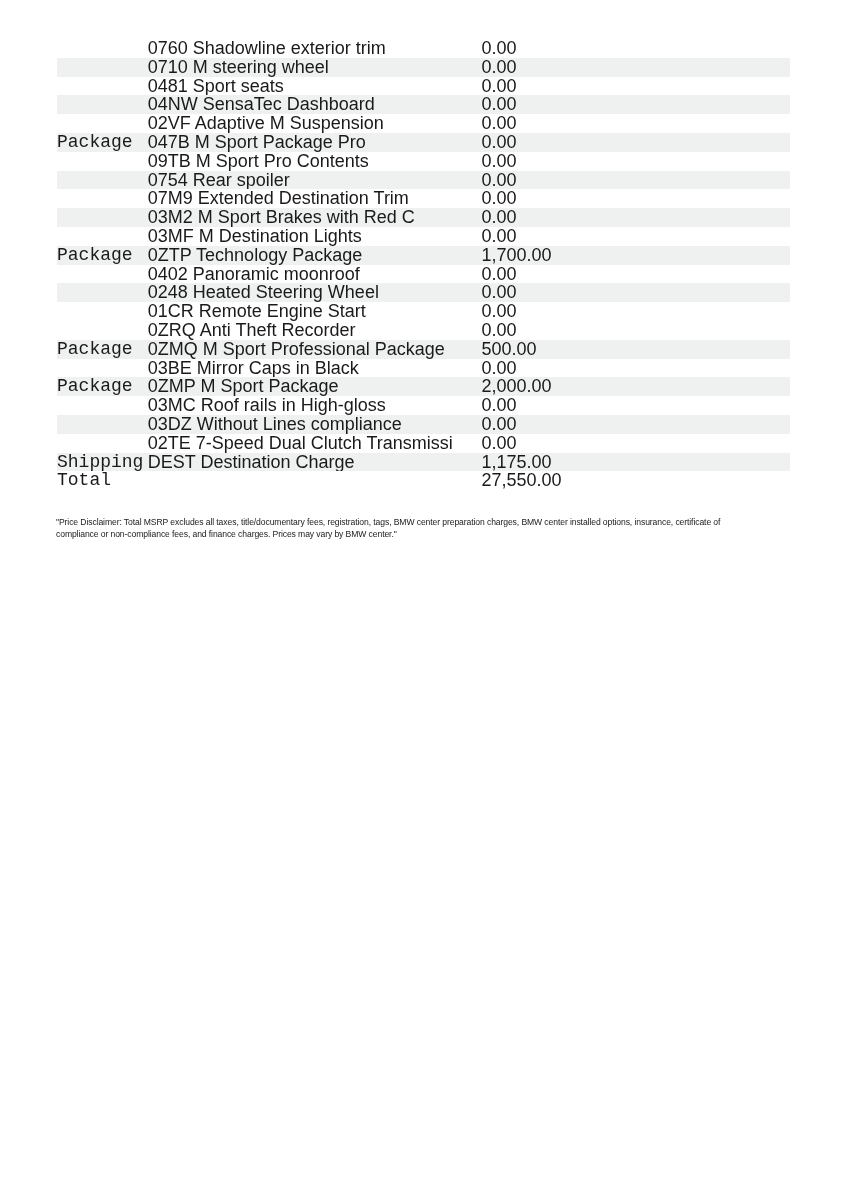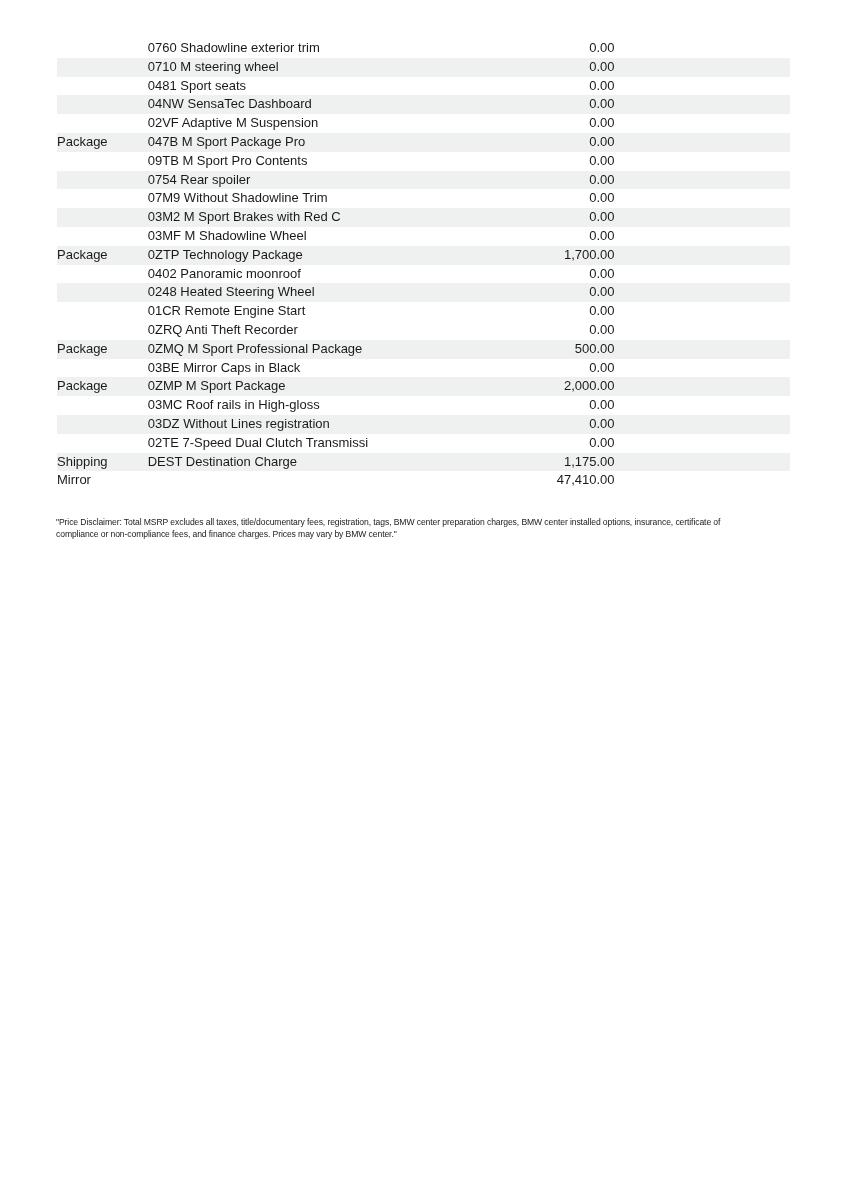--- a/index.html
+++ b/index.html
@@ -16,39 +16,39 @@
     color: var(--text-color, #1a1a1a);
     overflow: hidden;
   }
   table.options {
     position: absolute;
     left: 57px;
     top: 39px;
     width: 733px;
     border-collapse: collapse;
     table-layout: fixed;
-    font-size: 13px;
+    font-size: 18px;
     color: var(--text-color, #1a1a1a);
   }
   table.options tr {
     height: 18.8px;
   }
   table.options tr.striped {
     background: var(--stripe-color, #eff1f1);
   }
   table.options td {
     padding: 0;
     vertical-align: middle;
     white-space: nowrap;
     overflow: hidden;
     line-height: 18.8px;
   }
-  td.col-cat   { width: 90px;  padding-left: 6px; }
+  td.col-cat   { width: 90px;  padding-left: 6px; font-family: Liberation Mono, monospace; }
   td.col-desc  { width: 331px; }
-  td.col-price { width: 132px; text-align: right; }
+  td.col-price { width: 132px; }
   td.col-fill  { width: 174px; }
   .disclaimer {
     position: absolute;
     left: 56px;
     top: 517px;
     margin: 0;
     font-size: 8.6px;
     line-height: 11.5px;
     letter-spacing: -0.1px;
     color: var(--text-color, #1a1a1a);
@@ -107,33 +107,33 @@
           <td class="col-fill"></td>
         </tr>
         <tr class="striped">
           <td class="col-cat"></td>
           <td class="col-desc">0754 Rear spoiler</td>
           <td class="col-price">0.00</td>
           <td class="col-fill"></td>
         </tr>
         <tr>
           <td class="col-cat"></td>
-          <td class="col-desc">07M9 Without Shadowline Trim</td>
+          <td class="col-desc">07M9 Extended Destination Trim</td>
           <td class="col-price">0.00</td>
           <td class="col-fill"></td>
         </tr>
         <tr class="striped">
           <td class="col-cat"></td>
           <td class="col-desc">03M2 M Sport Brakes with Red C</td>
           <td class="col-price">0.00</td>
           <td class="col-fill"></td>
         </tr>
         <tr>
           <td class="col-cat"></td>
-          <td class="col-desc">03MF M Shadowline Wheel</td>
+          <td class="col-desc">03MF M Destination Lights</td>
           <td class="col-price">0.00</td>
           <td class="col-fill"></td>
         </tr>
         <tr class="striped">
           <td class="col-cat">Package</td>
           <td class="col-desc">0ZTP Technology Package</td>
           <td class="col-price">1,700.00</td>
           <td class="col-fill"></td>
         </tr>
         <tr>
@@ -179,40 +179,40 @@
           <td class="col-fill"></td>
         </tr>
         <tr>
           <td class="col-cat"></td>
           <td class="col-desc">03MC Roof rails in High-gloss</td>
           <td class="col-price">0.00</td>
           <td class="col-fill"></td>
         </tr>
         <tr class="striped">
           <td class="col-cat"></td>
-          <td class="col-desc">03DZ Without Lines registration</td>
+          <td class="col-desc">03DZ Without Lines compliance</td>
           <td class="col-price">0.00</td>
           <td class="col-fill"></td>
         </tr>
         <tr>
           <td class="col-cat"></td>
           <td class="col-desc">02TE 7-Speed Dual Clutch Transmissi</td>
           <td class="col-price">0.00</td>
           <td class="col-fill"></td>
         </tr>
         <tr class="striped">
           <td class="col-cat">Shipping</td>
           <td class="col-desc">DEST Destination Charge</td>
           <td class="col-price">1,175.00</td>
           <td class="col-fill"></td>
         </tr>
         <tr>
-          <td class="col-cat">Mirror</td>
+          <td class="col-cat">Total</td>
           <td class="col-desc"></td>
-          <td class="col-price">47,410.00</td>
+          <td class="col-price">27,550.00</td>
           <td class="col-fill"></td>
         </tr>
       </tbody>
   </table>
 
   <div class="disclaimer">
     <div class="line">"Price Disclaimer: Total MSRP excludes all taxes, title/documentary fees, registration, tags, BMW center preparation charges, BMW center installed options, insurance, certificate of</div>
     <div class="line">compliance or non-compliance fees, and finance charges. Prices may vary by BMW center."</div>
   </div>
 

